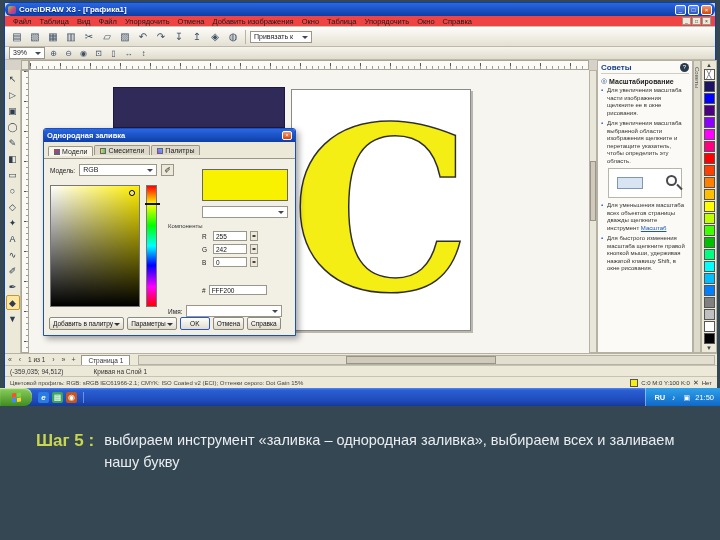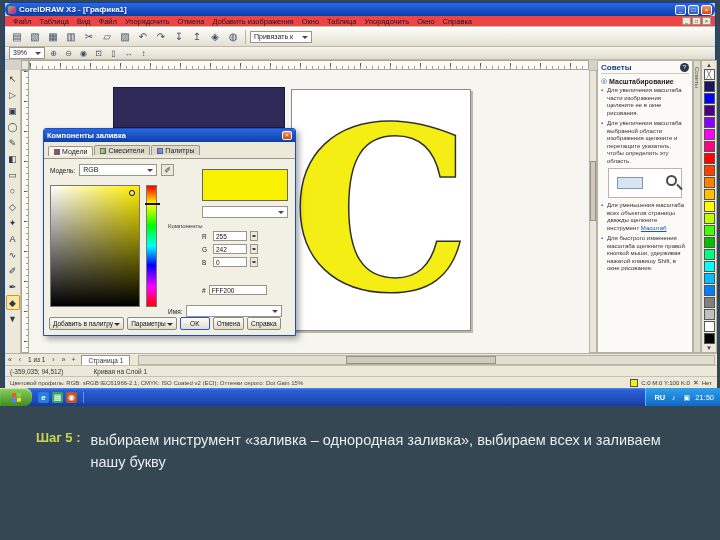--- a/index.html
+++ b/index.html
@@ -138,21 +138,21 @@
   .ql-icon.ie{background:#2a7de0;font-style:italic;font-weight:bold;}
   .ql-icon.desk{background:#3aa65c;}
   .ql-icon.media{background:#c2571f;}
   .tray{margin-left:auto;height:18px;background:linear-gradient(180deg,#2fa1ea,#0f68c8);display:flex;align-items:center;gap:4px;padding:0 6px 0 8px;border-left:1px solid rgba(255,255,255,.4);}
   .tray .lang{color:#fff;font-size:7.5px;font-weight:bold;}
   .tray-icon{width:9px;height:9px;font-size:7px;line-height:9px;text-align:center;color:#fff;}
   .tray .clock{color:#fff;font-size:7.5px;}
 
   
   .caption{position:absolute;left:0;top:406px;width:720px;height:134px;background:#364754;display:flex;align-items:flex-start;gap:10px;padding:24px 40px 0 36px;}
-  .cap-label{font-size:13px;font-weight:bold;white-space:nowrap;line-height:1.3;}
+  .cap-label{font-size:17px;font-weight:bold;white-space:nowrap;line-height:1.3;}
   .cap-text{font-size:14.5px;color:#e9edf0;line-height:1.5;max-width:580px;}
 </style>
 </head>
 <body>
 
 <div class="screen">
 
   <div class="app">
 
     <div class="titlebar">
@@ -334,21 +334,21 @@
       <span class="indic">
         <span class="fill-chip" style="background: rgb(244, 238, 20);"></span>
         <span>C:0 M:0 Y:100 K:0</span>
         <span class="outline-x">✕</span>
         <span>Нет</span>
       </span>
     </div>
 
     <div class="dialog">
       <div class="dlg-title">
-        <span class="t">Компоненты заливка</span>
+        <span class="t">Однородная заливка</span>
         <span class="dlg-close">×</span>
       </div>
       <div class="dlg-tabs">
         <span class="dtab active">
             <i class="ticon models"></i>
             <span>Модели</span>
           </span>
         <span class="dtab">
             <i class="ticon mixers"></i>
             <span>Смесители</span>

